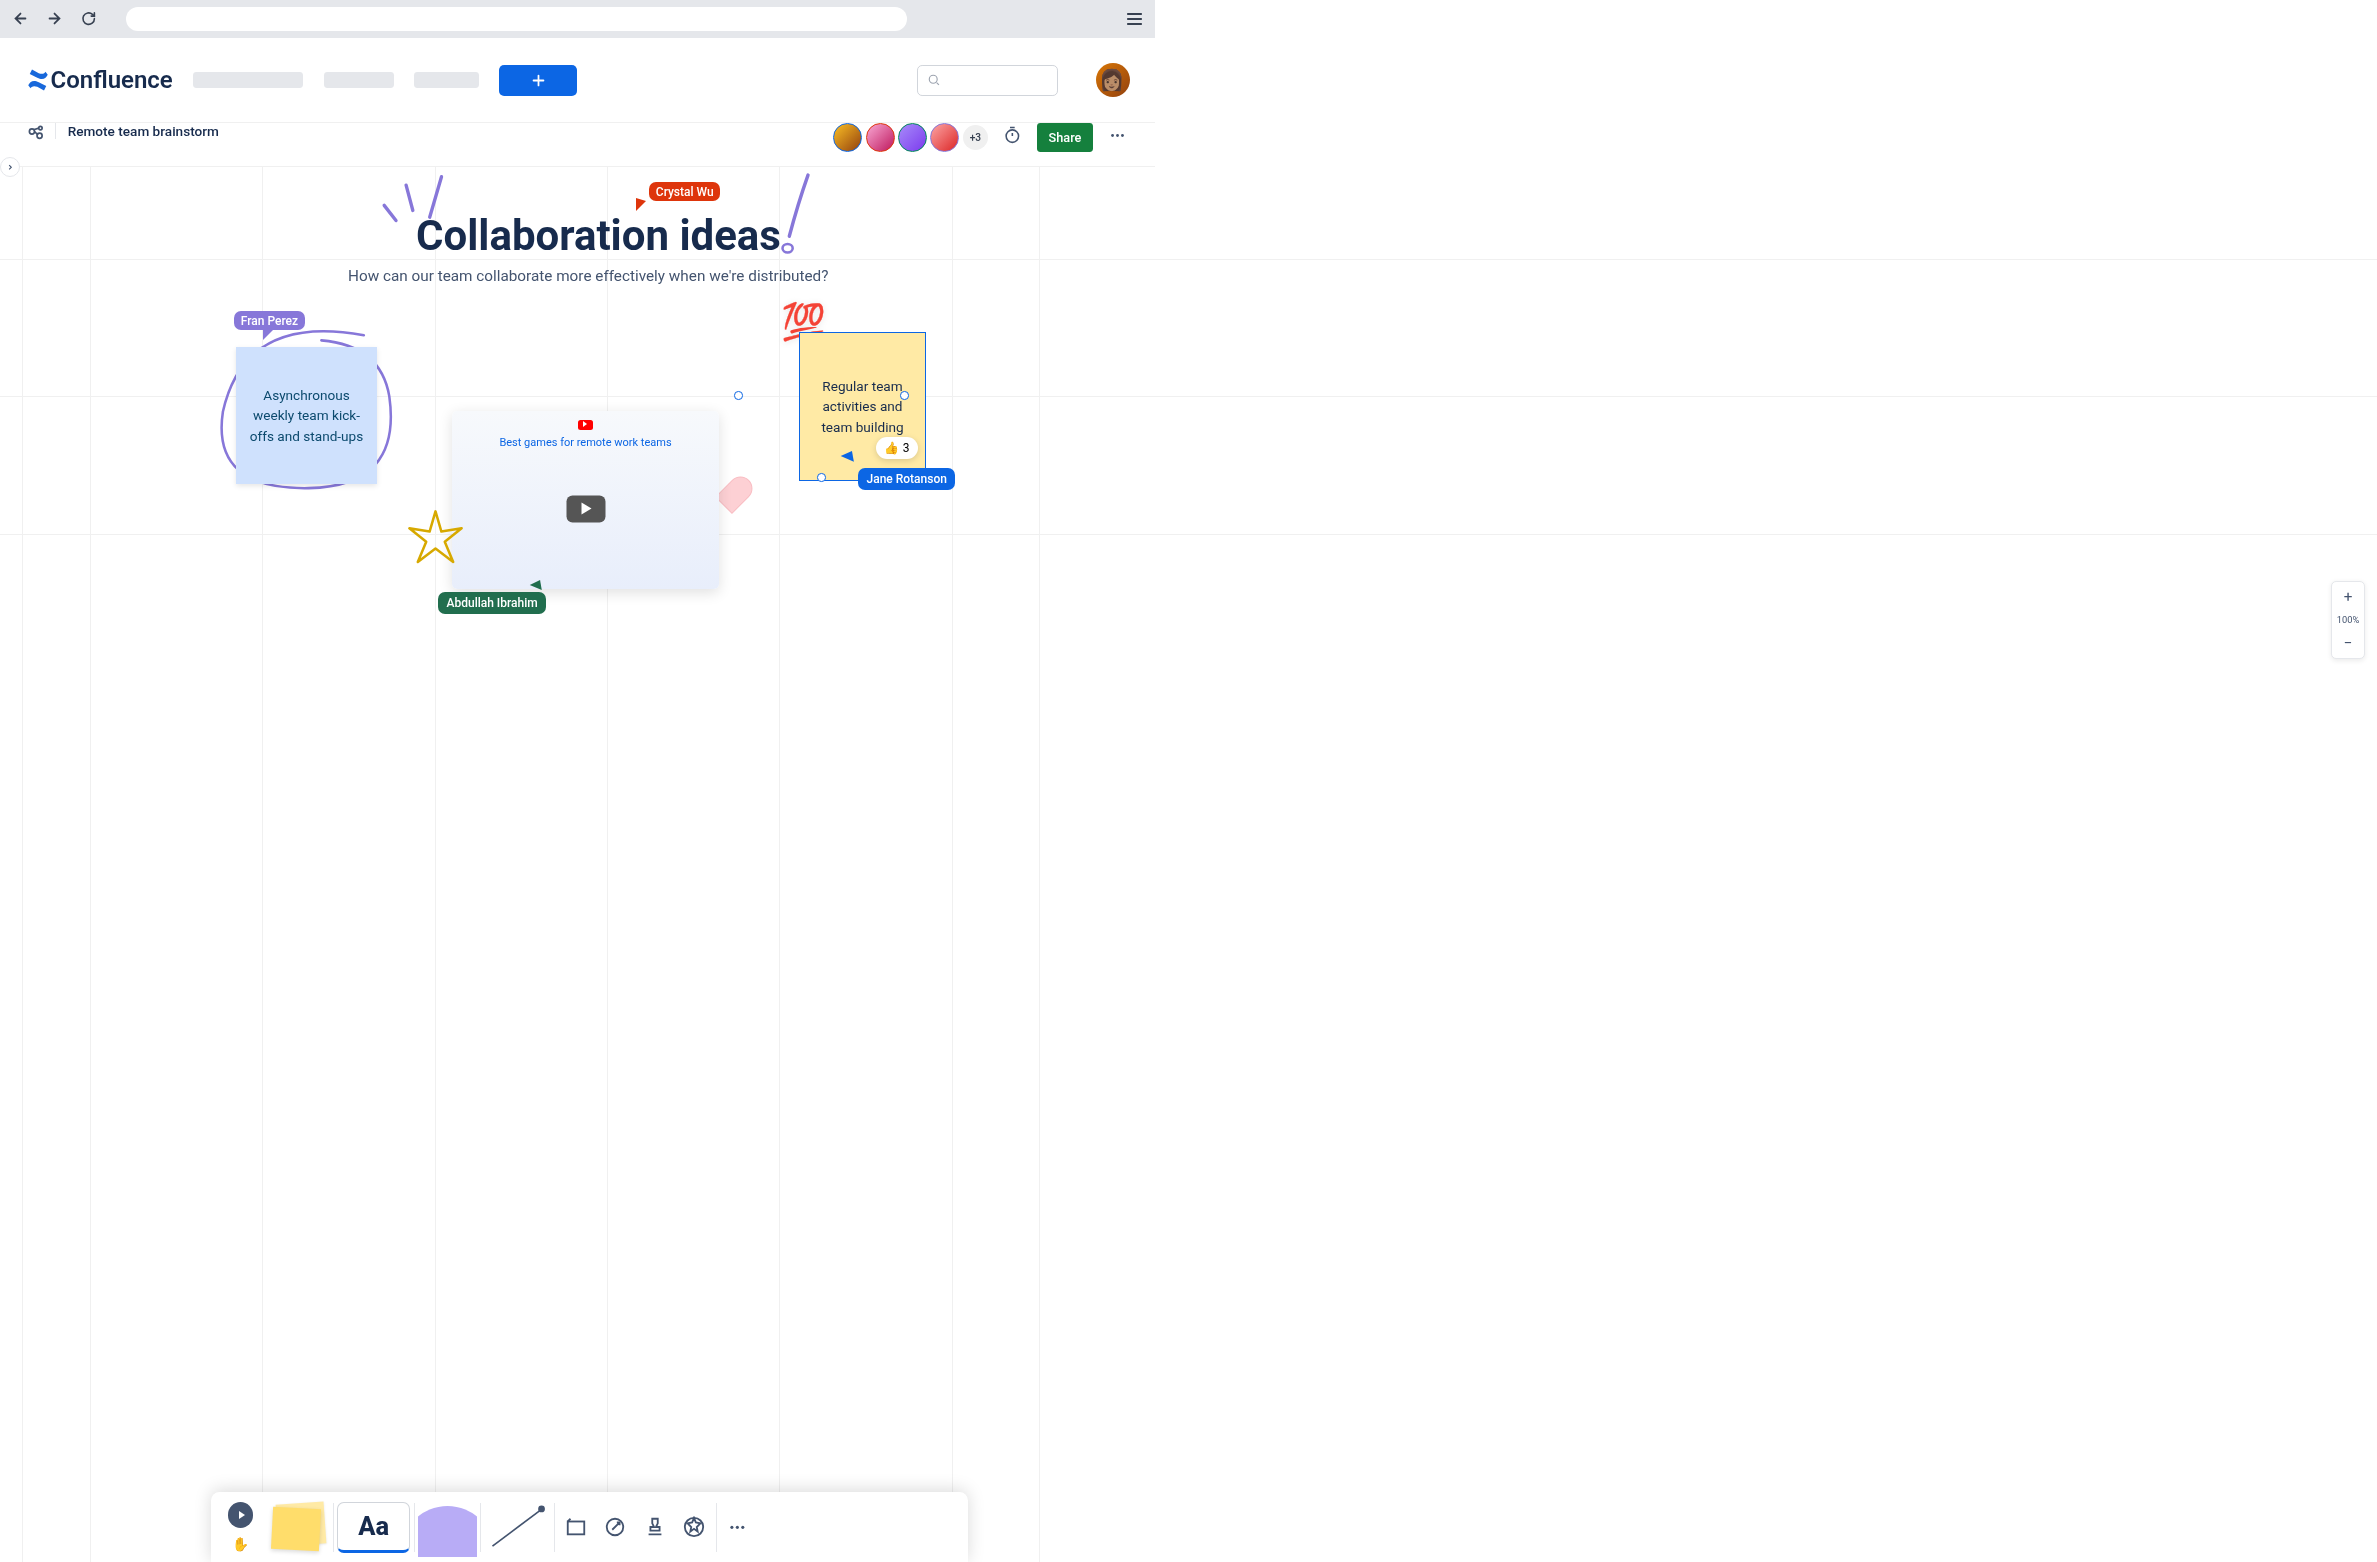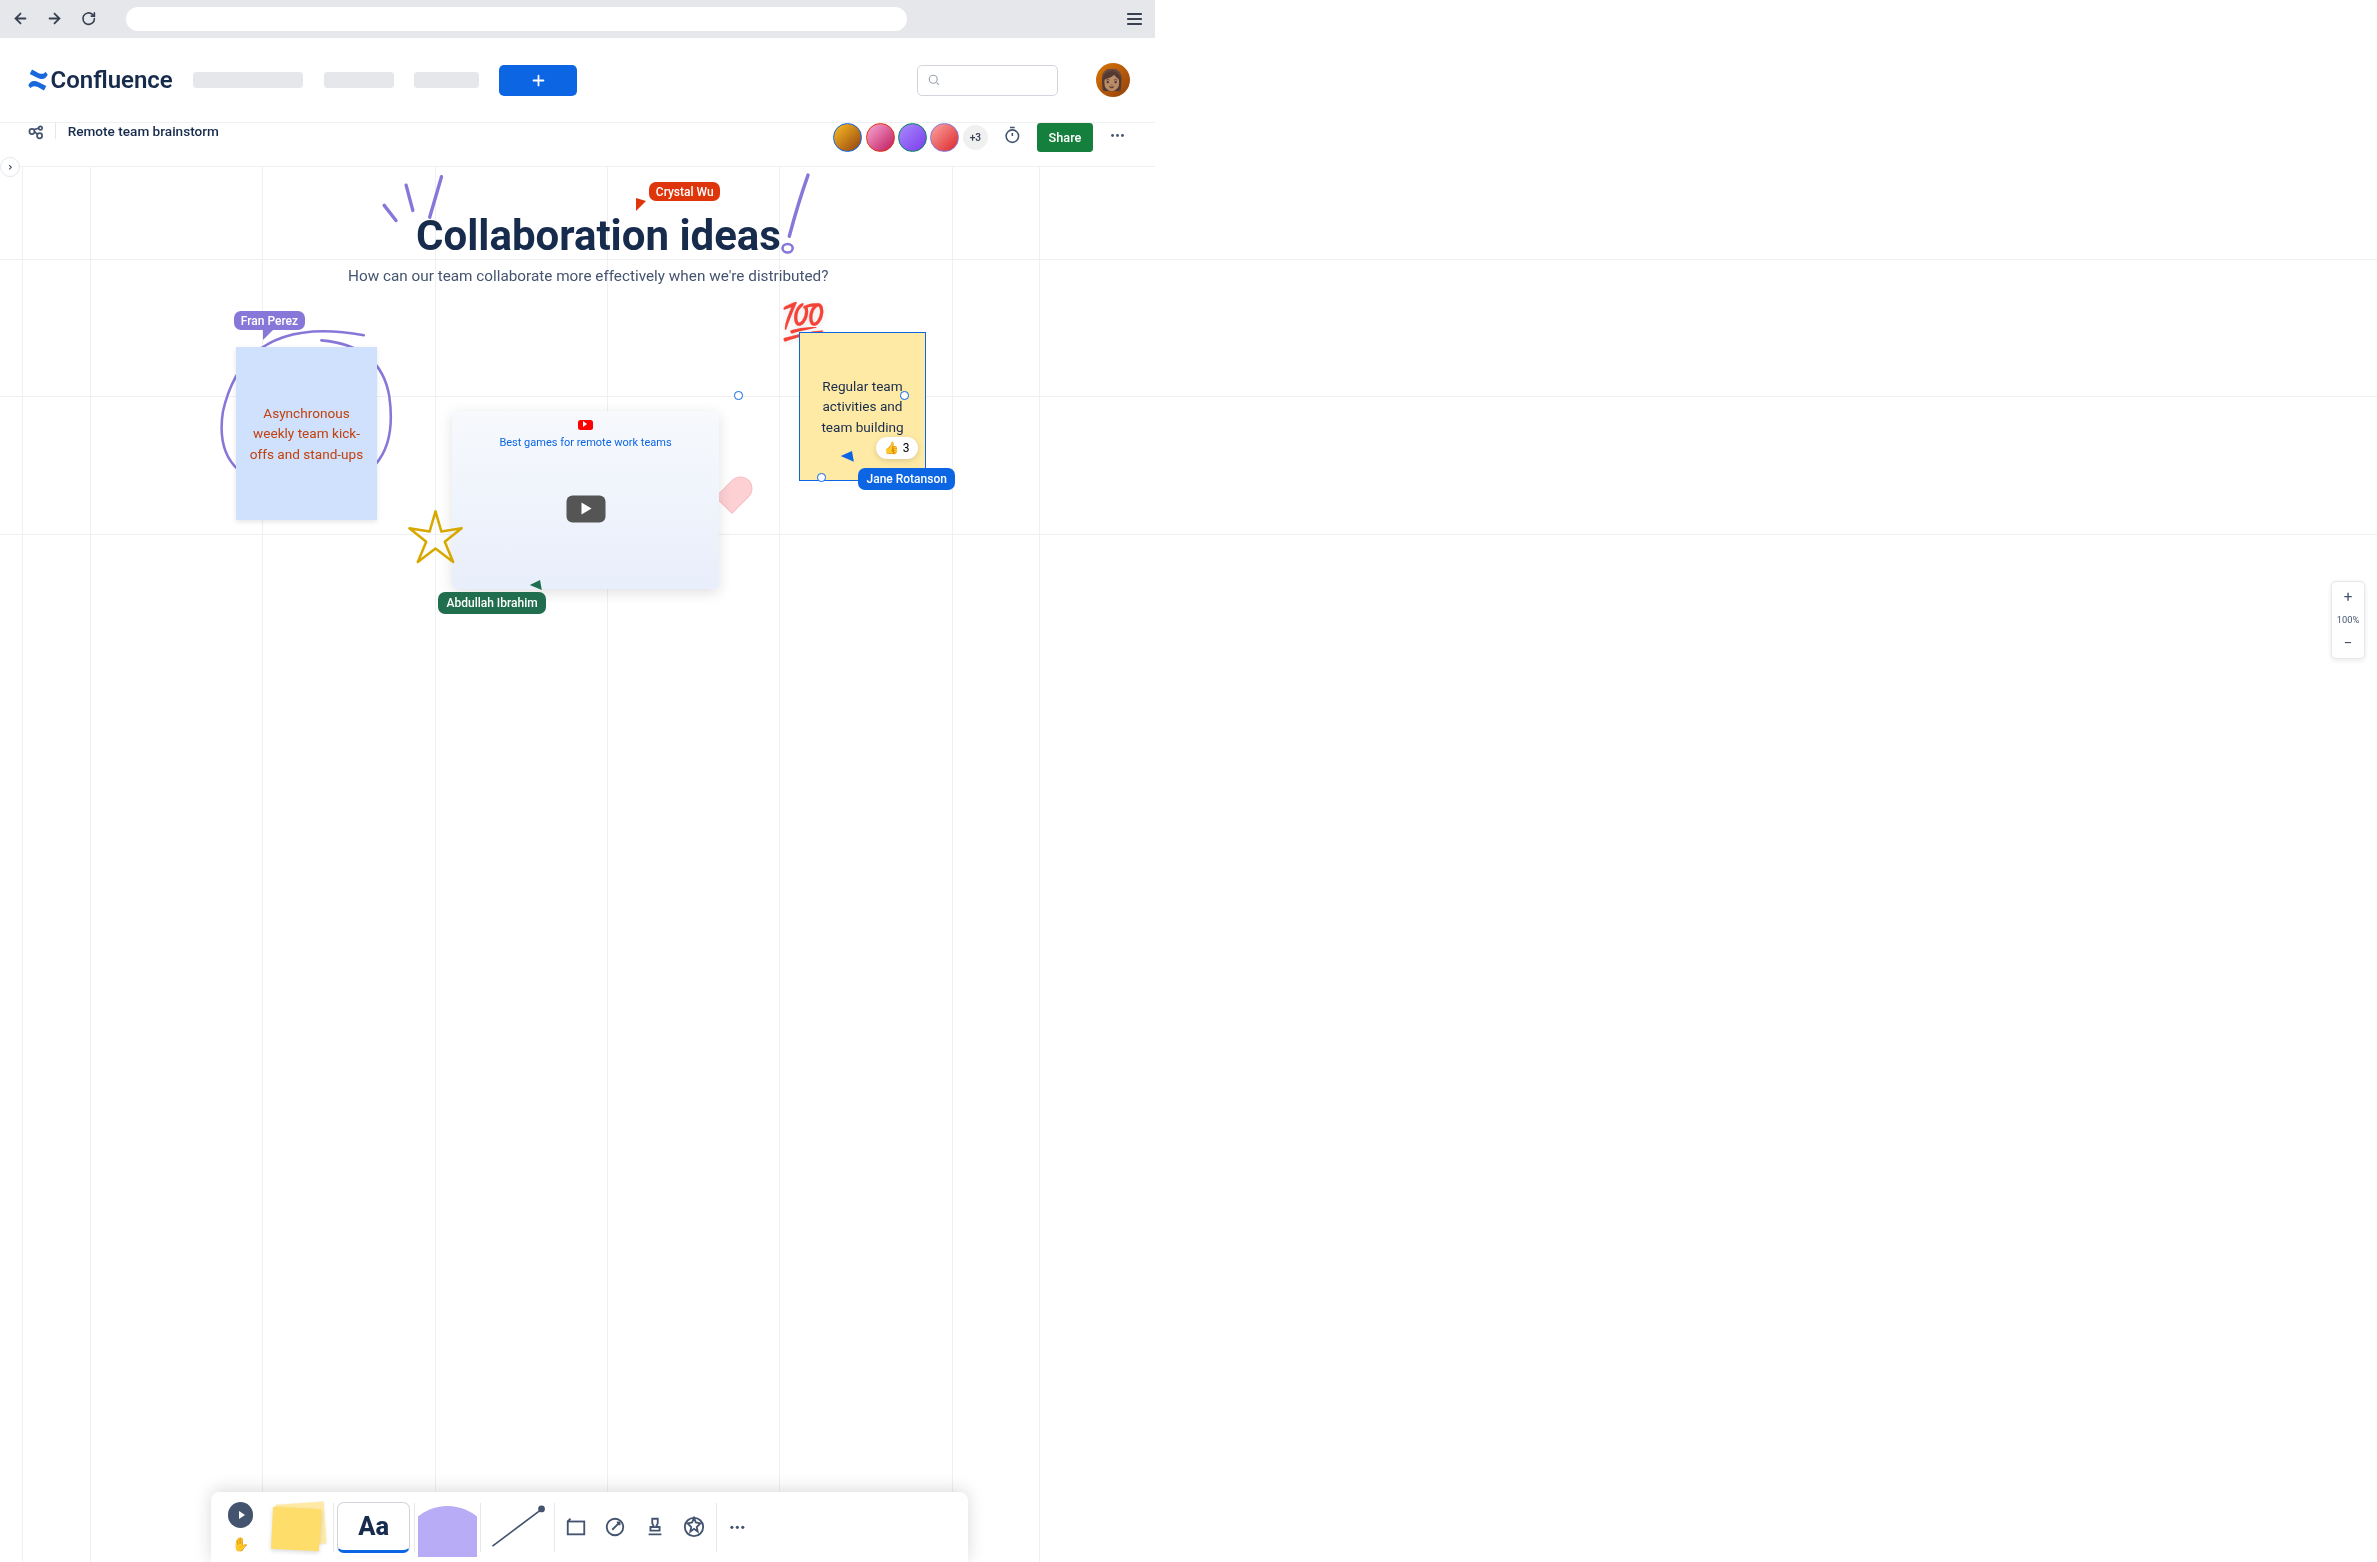--- a/index.html
+++ b/index.html
@@ -56,21 +56,21 @@
 .tag-fran { background: #8777d9; left: 234px; top: 144px; }
 .tag-abdullah { background: #216e4e; left: 438px; top: 425px; padding: 4.2px 8.5px; }
 .tag-jane { background: #0c66e4; left: 858px; top: 301px; padding: 4.2px 8.5px; }
 
 .cursor-ptr { position: absolute; width: 0; height: 0; }
 .cursor-red { left: 636px; top: 31px; border-left: 10.2px solid #de350b; border-bottom: 10.2px solid transparent; border-top: 3.4px solid transparent; }
 .cursor-purple { left: 263px; top: 160px; border-left: 10.2px solid #8777d9; border-bottom: 10.2px solid transparent; border-top: 3.4px solid transparent; }
 .cursor-green { left: 530px; top: 414px; border-right: 11px solid #216e4e; border-bottom: 7.6px solid transparent; border-top: 3.4px solid transparent; transform: rotate(-10deg); }
 .cursor-blue { left: 841px; top: 285px; border-right: 12.7px solid #0c66e4; border-bottom: 8.5px solid transparent; border-top: 3.4px solid transparent; transform: rotate(-10deg); }
 
-.sticky-blue { position: absolute; left: 236px; top: 180px; width: 141px; height: 173px; background: #cfe1fd; display: flex; align-items: center; justify-content: center; text-align: center; padding: 13.6px; font-size: 13.6px; color: #c2410c; line-height: 1.5; box-shadow: 0 1.7px 5.1px rgba(0,0,0,0.1); }
+.sticky-blue { position: absolute; left: 236px; top: 180px; width: 141px; height: 137px; background: #cfe1fd; display: flex; align-items: center; justify-content: center; text-align: center; padding: 13.6px; font-size: 13.6px; color: #0c4a6e; line-height: 1.5; box-shadow: 0 1.7px 5.1px rgba(0,0,0,0.1); }
 .sticky-yellow { position: absolute; left: 799px; top: 165px; width: 127px; height: 149px; background: #ffeaa5; border: 1.7px solid #0c66e4; display: flex; align-items: center; justify-content: center; text-align: center; padding: 13.6px; font-size: 13.6px; color: #172b4d; line-height: 1.5; }
 
 .sel-handle { position: absolute; width: 8.5px; height: 8.5px; border: 1.7px solid #0c66e4; border-radius: 50%; background: #fff; }
 
 .reaction-pill { position: absolute; left: 876px; top: 270px; background: #fff; border-radius: 13.6px; padding: 4.2px 8.5px; display: flex; align-items: center; gap: 3.4px; font-size: 12px; box-shadow: 0 1.7px 6.8px rgba(0,0,0,0.15); }
 
 .hundred-emoji { position: absolute; left: 781px; top: 134px; font-size: 36px; filter: drop-shadow(0 1.7px 3.4px rgba(0,0,0,0.1)); }
 .heart-shape { position: absolute; left: 696px; top: 294px; width: 41px; height: 37px; }
 .heart-shape::before, .heart-shape::after { content: ""; position: absolute; width: 22px; height: 34px; background: #fdd0d4; border-radius: 22px 22px 0 0; border: 0.8px solid #f9bcc2; }
 .heart-shape::before { left: 18.7px; transform: rotate(45deg); transform-origin: 0 100%; }

